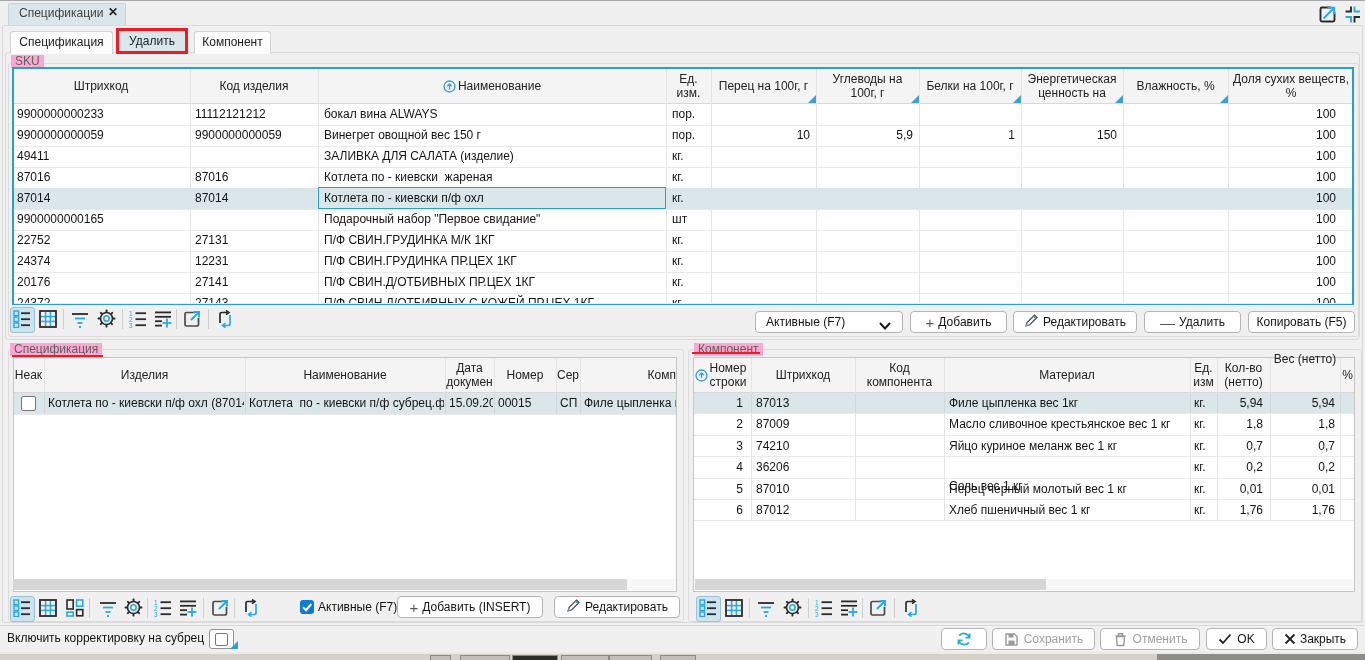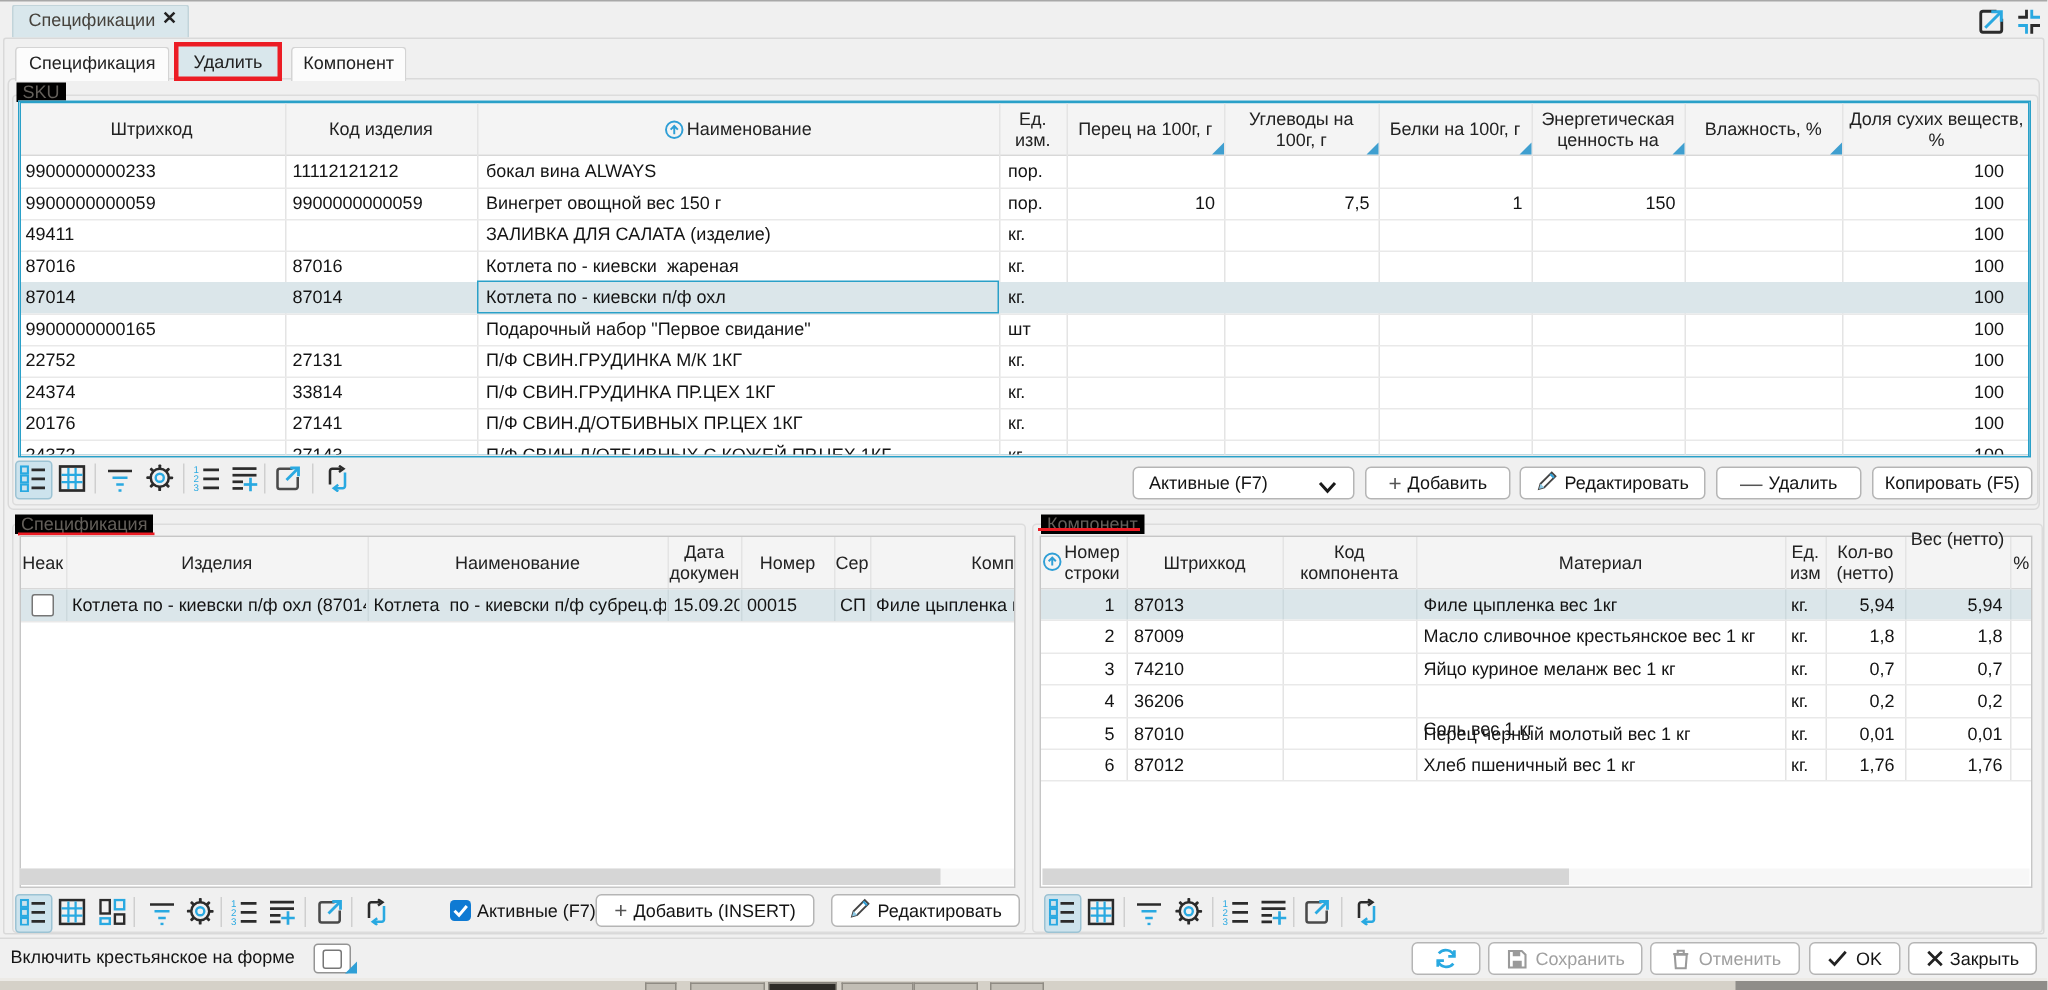--- a/index.html
+++ b/index.html
@@ -5,21 +5,21 @@
  font-family:"Liberation Sans",sans-serif;color:#141414}
 .abs{position:absolute}
 .cell{position:absolute;font-size:12px;line-height:21px;white-space:nowrap;overflow:hidden;color:#141414}
 .hc{position:absolute;display:flex;align-items:center;justify-content:center;text-align:center;
  font-size:12px;line-height:14px;color:#222;overflow:hidden}
 .btn{position:absolute;background:#fff;border:1px solid #b5b5b5;border-radius:4px;
  font-size:12px;color:#141414;display:flex;align-items:center;justify-content:center;box-sizing:border-box;white-space:nowrap}
 .vl{position:absolute;width:1px;background:#e4e4e4}
 .hl{position:absolute;height:1px;background:#e9e9e9}
 .fs{position:absolute;border:1px solid #dcdcdc;border-radius:3px}
-.fslabel{position:absolute;background:#000000;color:#635f5a;font-size:12px;line-height:13px;padding:0 4px}
+.fslabel{position:absolute;background:#f9a8d4;color:#635f5a;font-size:12px;line-height:13px;padding:0 4px}
 </style></head><body>
 <div class="abs" style="left:0;top:0;width:1365px;height:1px;background:#a8a8a8"></div>
 <div class="abs" style="left:8px;top:3px;width:118px;height:22px;background:#d9e7ec;border:1px solid #c2d4da;border-bottom:none;border-radius:2px 2px 0 0;box-sizing:border-box"></div>
 <div class="abs" style="left:19px;top:6px;font-size:12px;color:#46423c">Спецификации</div>
 <div class="abs" style="left:108px;top:5px;font-size:12px;font-weight:bold;color:#222">✕</div>
 <div class="abs" style="left:2px;top:25px;width:1361px;height:598px;border:1px solid #d9d9d9;border-radius:2px;box-sizing:border-box"></div>
 <div class="abs" style="left:1318px;top:5px"><svg width="19" height="19" viewBox="0 0 19 19" style="">
       <path d="M13 2.5 H4 A1.5 1.5 0 0 0 2.5 4 V15 A1.5 1.5 0 0 0 4 16.5 H15 A1.5 1.5 0 0 0 16.5 15 V7.5" fill="none" stroke="#2b2b2b" stroke-width="1.9"></path>
       <line x1="5.5" y1="13.5" x2="15.5" y2="3.5" stroke="#29a9e1" stroke-width="2"></line>
       <path d="M9.5 2.8 H16.2 V9.5" fill="none" stroke="#29a9e1" stroke-width="2"></path>
@@ -79,21 +79,21 @@
 <div class="cell" style="left:195px;top:104px;width:120px;height:21px">11112121212</div>
 <div class="cell" style="left:324px;top:104px;width:339px;height:21px">бокал вина ALWAYS</div>
 <div class="cell" style="left:672px;top:104px;width:36px;height:21px">пор.</div>
 <div class="cell" style="left:1228px;top:104px;width:108px;height:21px;text-align:right">100</div>
 <div class="hl" style="left:14px;top:146px;width:1338px"></div>
 <div class="cell" style="left:17px;top:125px;width:170px;height:21px">9900000000059</div>
 <div class="cell" style="left:195px;top:125px;width:120px;height:21px">9900000000059</div>
 <div class="cell" style="left:324px;top:125px;width:339px;height:21px">Винегрет овощной вес 150 г</div>
 <div class="cell" style="left:672px;top:125px;width:36px;height:21px">пор.</div>
 <div class="cell" style="left:711px;top:125px;width:99px;height:21px;text-align:right">10</div>
-<div class="cell" style="left:816px;top:125px;width:97px;height:21px;text-align:right">7,5</div>
+<div class="cell" style="left:816px;top:125px;width:97px;height:21px;text-align:right">5,9</div>
 <div class="cell" style="left:919px;top:125px;width:96px;height:21px;text-align:right">1</div>
 <div class="cell" style="left:1021px;top:125px;width:96px;height:21px;text-align:right">150</div>
 <div class="cell" style="left:1228px;top:125px;width:108px;height:21px;text-align:right">100</div>
 <div class="hl" style="left:14px;top:167px;width:1338px"></div>
 <div class="cell" style="left:17px;top:146px;width:170px;height:21px">49411</div>
 <div class="cell" style="left:195px;top:146px;width:120px;height:21px"></div>
 <div class="cell" style="left:324px;top:146px;width:339px;height:21px">ЗАЛИВКА ДЛЯ САЛАТА (изделие)</div>
 <div class="cell" style="left:672px;top:146px;width:36px;height:21px">кг.</div>
 <div class="cell" style="left:1228px;top:146px;width:108px;height:21px;text-align:right">100</div>
 <div class="hl" style="left:14px;top:188px;width:1338px"></div>
@@ -116,21 +116,21 @@
 <div class="cell" style="left:672px;top:209px;width:36px;height:21px">шт</div>
 <div class="cell" style="left:1228px;top:209px;width:108px;height:21px;text-align:right">100</div>
 <div class="hl" style="left:14px;top:251px;width:1338px"></div>
 <div class="cell" style="left:17px;top:230px;width:170px;height:21px">22752</div>
 <div class="cell" style="left:195px;top:230px;width:120px;height:21px">27131</div>
 <div class="cell" style="left:324px;top:230px;width:339px;height:21px">П/Ф СВИН.ГРУДИНКА М/К 1КГ</div>
 <div class="cell" style="left:672px;top:230px;width:36px;height:21px">кг.</div>
 <div class="cell" style="left:1228px;top:230px;width:108px;height:21px;text-align:right">100</div>
 <div class="hl" style="left:14px;top:272px;width:1338px"></div>
 <div class="cell" style="left:17px;top:251px;width:170px;height:21px">24374</div>
-<div class="cell" style="left:195px;top:251px;width:120px;height:21px">33814</div>
+<div class="cell" style="left:195px;top:251px;width:120px;height:21px">12231</div>
 <div class="cell" style="left:324px;top:251px;width:339px;height:21px">П/Ф СВИН.ГРУДИНКА ПР.ЦЕХ 1КГ</div>
 <div class="cell" style="left:672px;top:251px;width:36px;height:21px">кг.</div>
 <div class="cell" style="left:1228px;top:251px;width:108px;height:21px;text-align:right">100</div>
 <div class="hl" style="left:14px;top:293px;width:1338px"></div>
 <div class="cell" style="left:17px;top:272px;width:170px;height:21px">20176</div>
 <div class="cell" style="left:195px;top:272px;width:120px;height:21px">27141</div>
 <div class="cell" style="left:324px;top:272px;width:339px;height:21px">П/Ф СВИН.Д/ОТБИВНЫХ ПР.ЦЕХ 1КГ</div>
 <div class="cell" style="left:672px;top:272px;width:36px;height:21px">кг.</div>
 <div class="cell" style="left:1228px;top:272px;width:108px;height:21px;text-align:right">100</div>
 <div class="hl" style="left:14px;top:303px;width:1338px"></div>
@@ -473,21 +473,21 @@
     </svg></div>
 <div class="abs" style="left:893.5px;top:598px;width:1px;height:20px;background:#cfcfcf"></div>
 <div class="abs" style="left:902px;top:599px"><svg width="18" height="18" viewBox="0 0 18 18" style="">
       <path d="M5.5 2.5 H11.5 M5.5 2.5 V13 M5.5 2.5 L3 2.5" fill="none" stroke="none"></path>
 <path d="M4 13 V4 A1.5 1.5 0 0 1 5.5 2.5 H11.5" fill="none" stroke="#2b2b2b" stroke-width="1.7"></path>
 <path d="M10 0.5 L13 2.5 L10 4.7" fill="none" stroke="#2b2b2b" stroke-width="1.6"></path>
 <path d="M14 5 V14 A1.5 1.5 0 0 1 12.5 15.5 H7" fill="none" stroke="#29a9e1" stroke-width="1.7"></path>
 <path d="M9.5 13.2 L6.5 15.5 L9.5 17.7" fill="none" stroke="#29a9e1" stroke-width="1.6"></path>
     </svg></div>
 <div class="abs" style="left:0;top:625px;width:1365px;height:1px;background:#d9d9d9"></div>
-<div class="abs" style="left:7px;top:631px;font-size:12px">Включить крестьянское на форме</div>
+<div class="abs" style="left:7px;top:631px;font-size:12px">Включить корректировку на субрец</div>
 <div class="abs" style="left:209px;top:629px;width:25px;height:20px;background:#fff;border:1px solid #949494;border-radius:3px;box-sizing:border-box"></div>
 <div class="abs" style="left:215px;top:633px;width:11px;height:11px;background:#fff;border:1px solid #777;border-radius:2px"></div>
 <div class="abs" style="left:230px;top:641px;width:0;height:0;border-left:8px solid transparent;border-bottom:8px solid #2f9fd6"></div>
 <div class="btn" style="left:941px;top:628px;width:46px;height:22px">
     <svg width="16" height="16" viewBox="0 0 16 16" style="">
       <path d="M13.5 6.5 A 6 6 0 0 0 3.2 4.6 M2.6 9.5 A 6 6 0 0 0 12.9 11.4" fill="none" stroke="#29a9e1" stroke-width="1.8"></path>
       <path d="M13.6 2.5 V6.6 H9.5" fill="none" stroke="#29a9e1" stroke-width="1.8"></path>
       <path d="M2.5 13.5 V9.4 H6.6" fill="none" stroke="#29a9e1" stroke-width="1.8"></path>
     </svg>
   </div>

